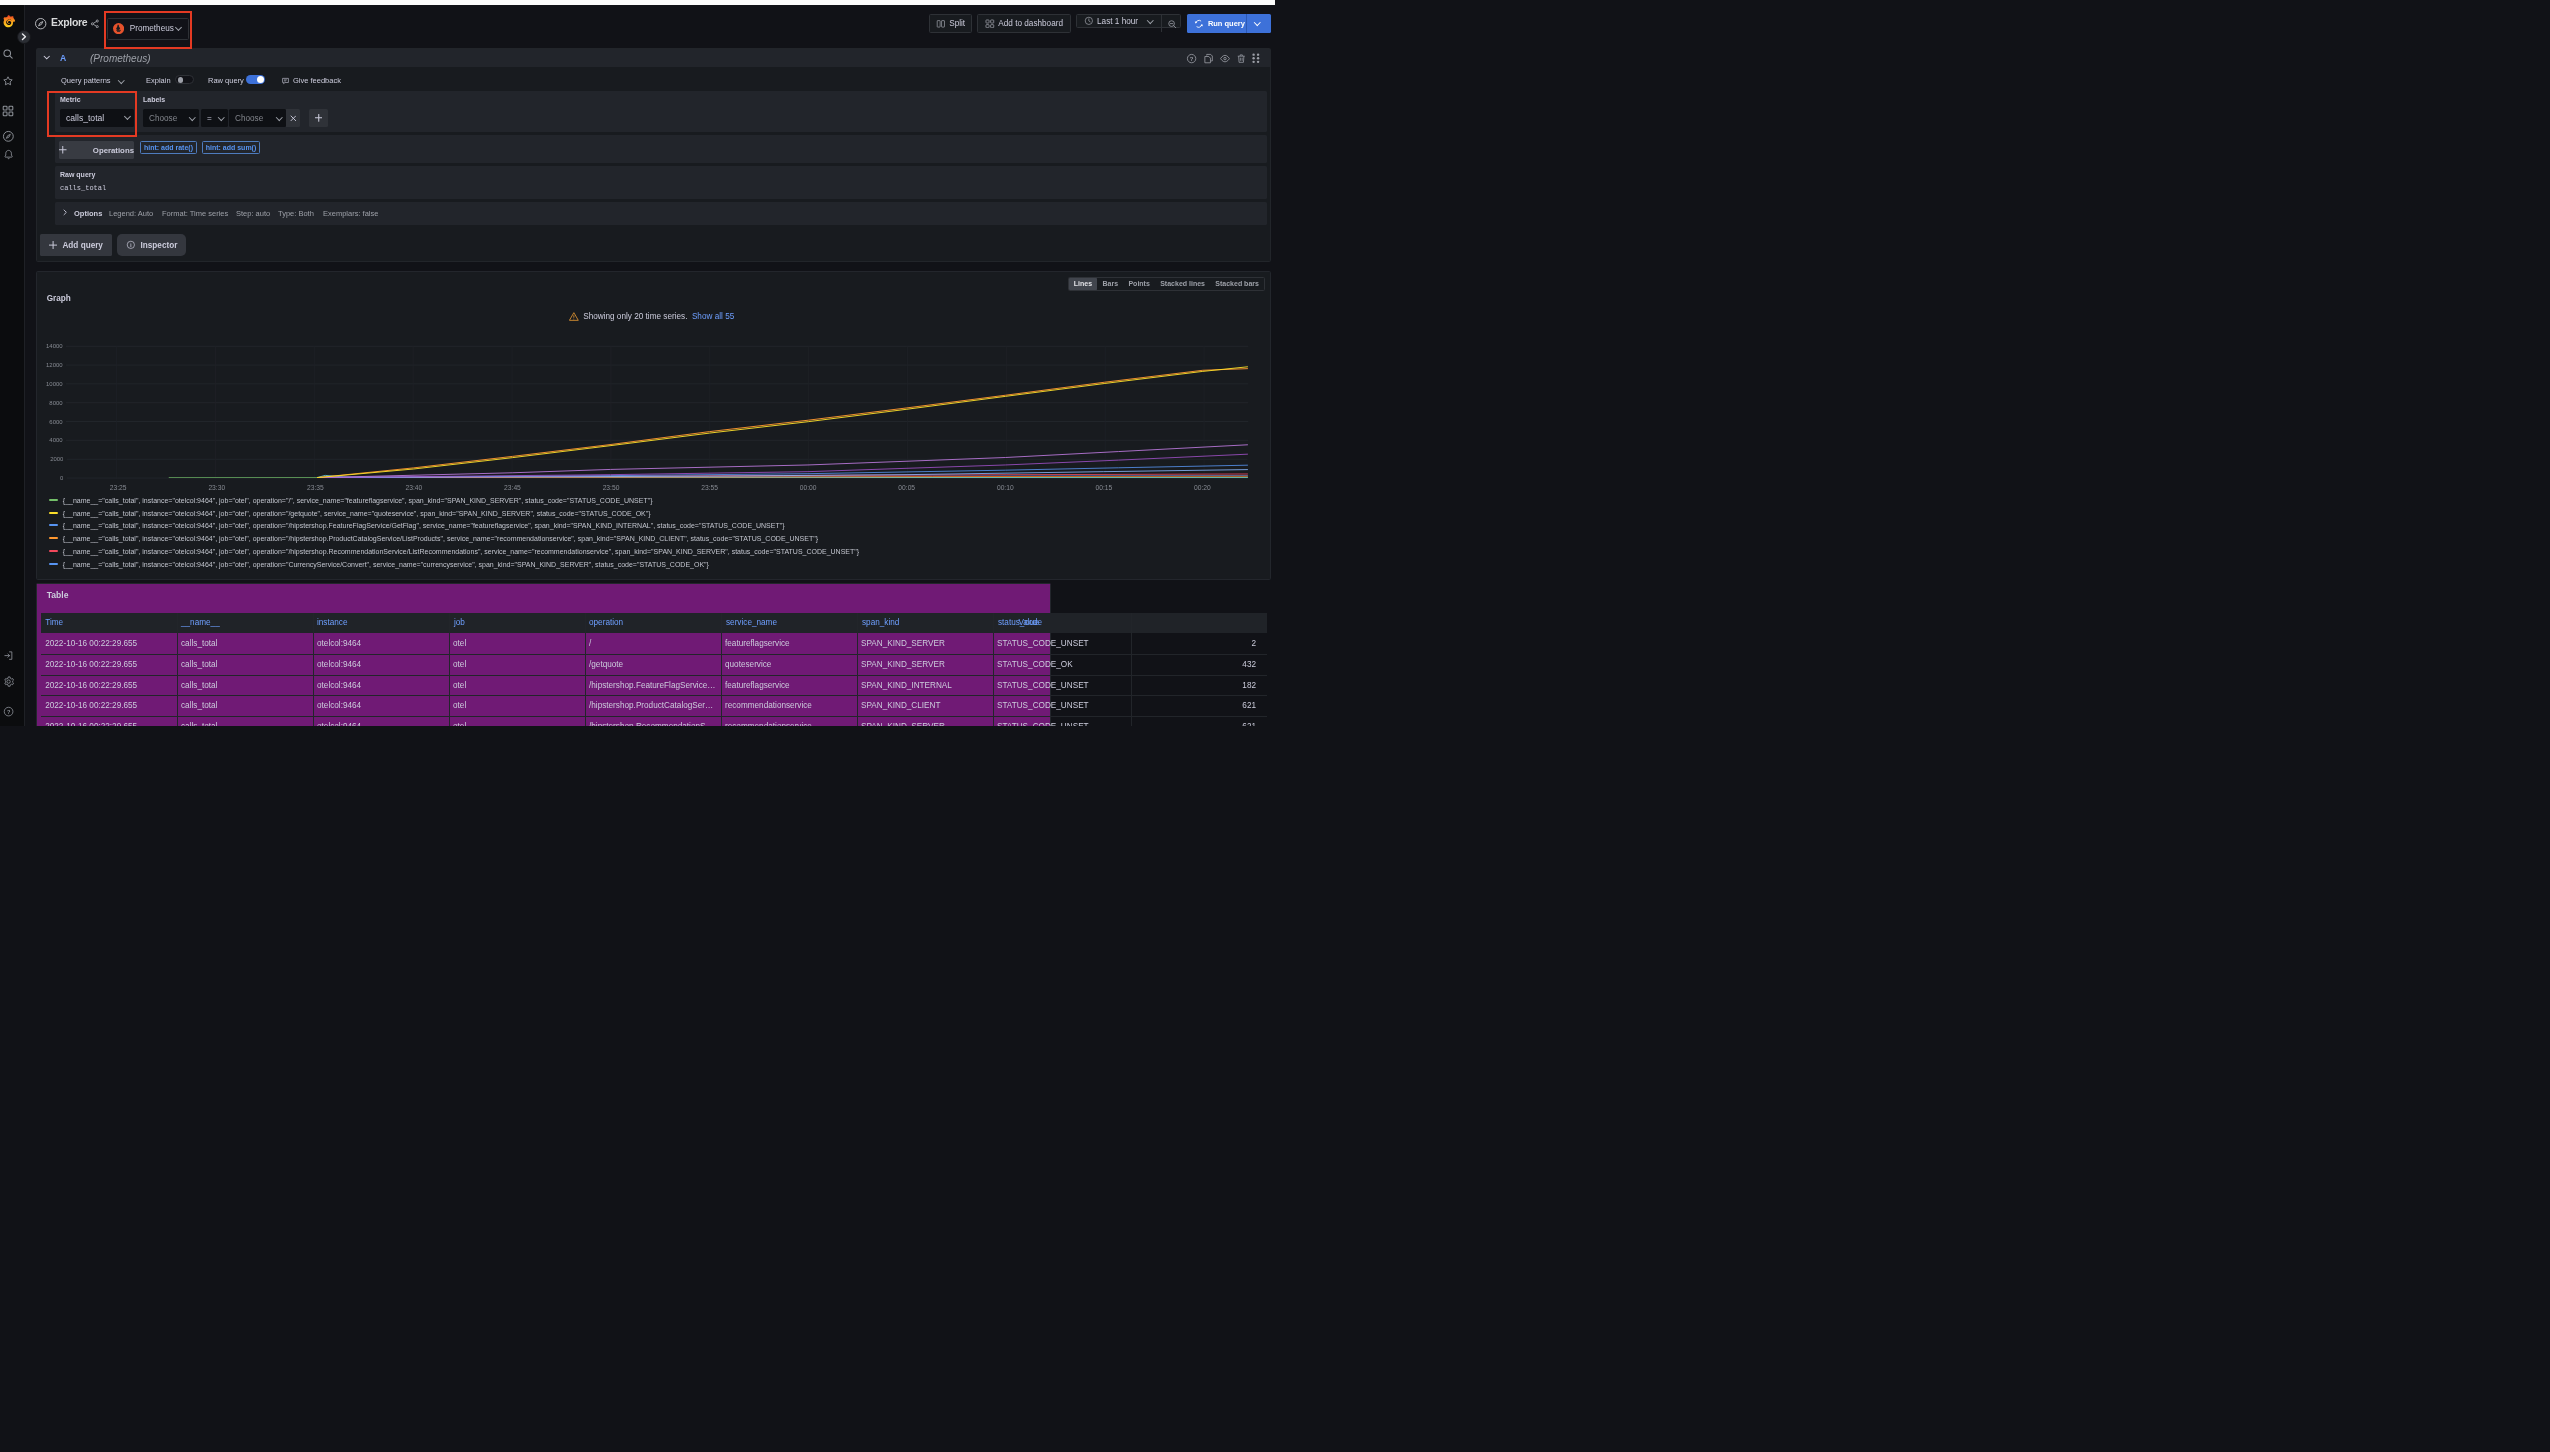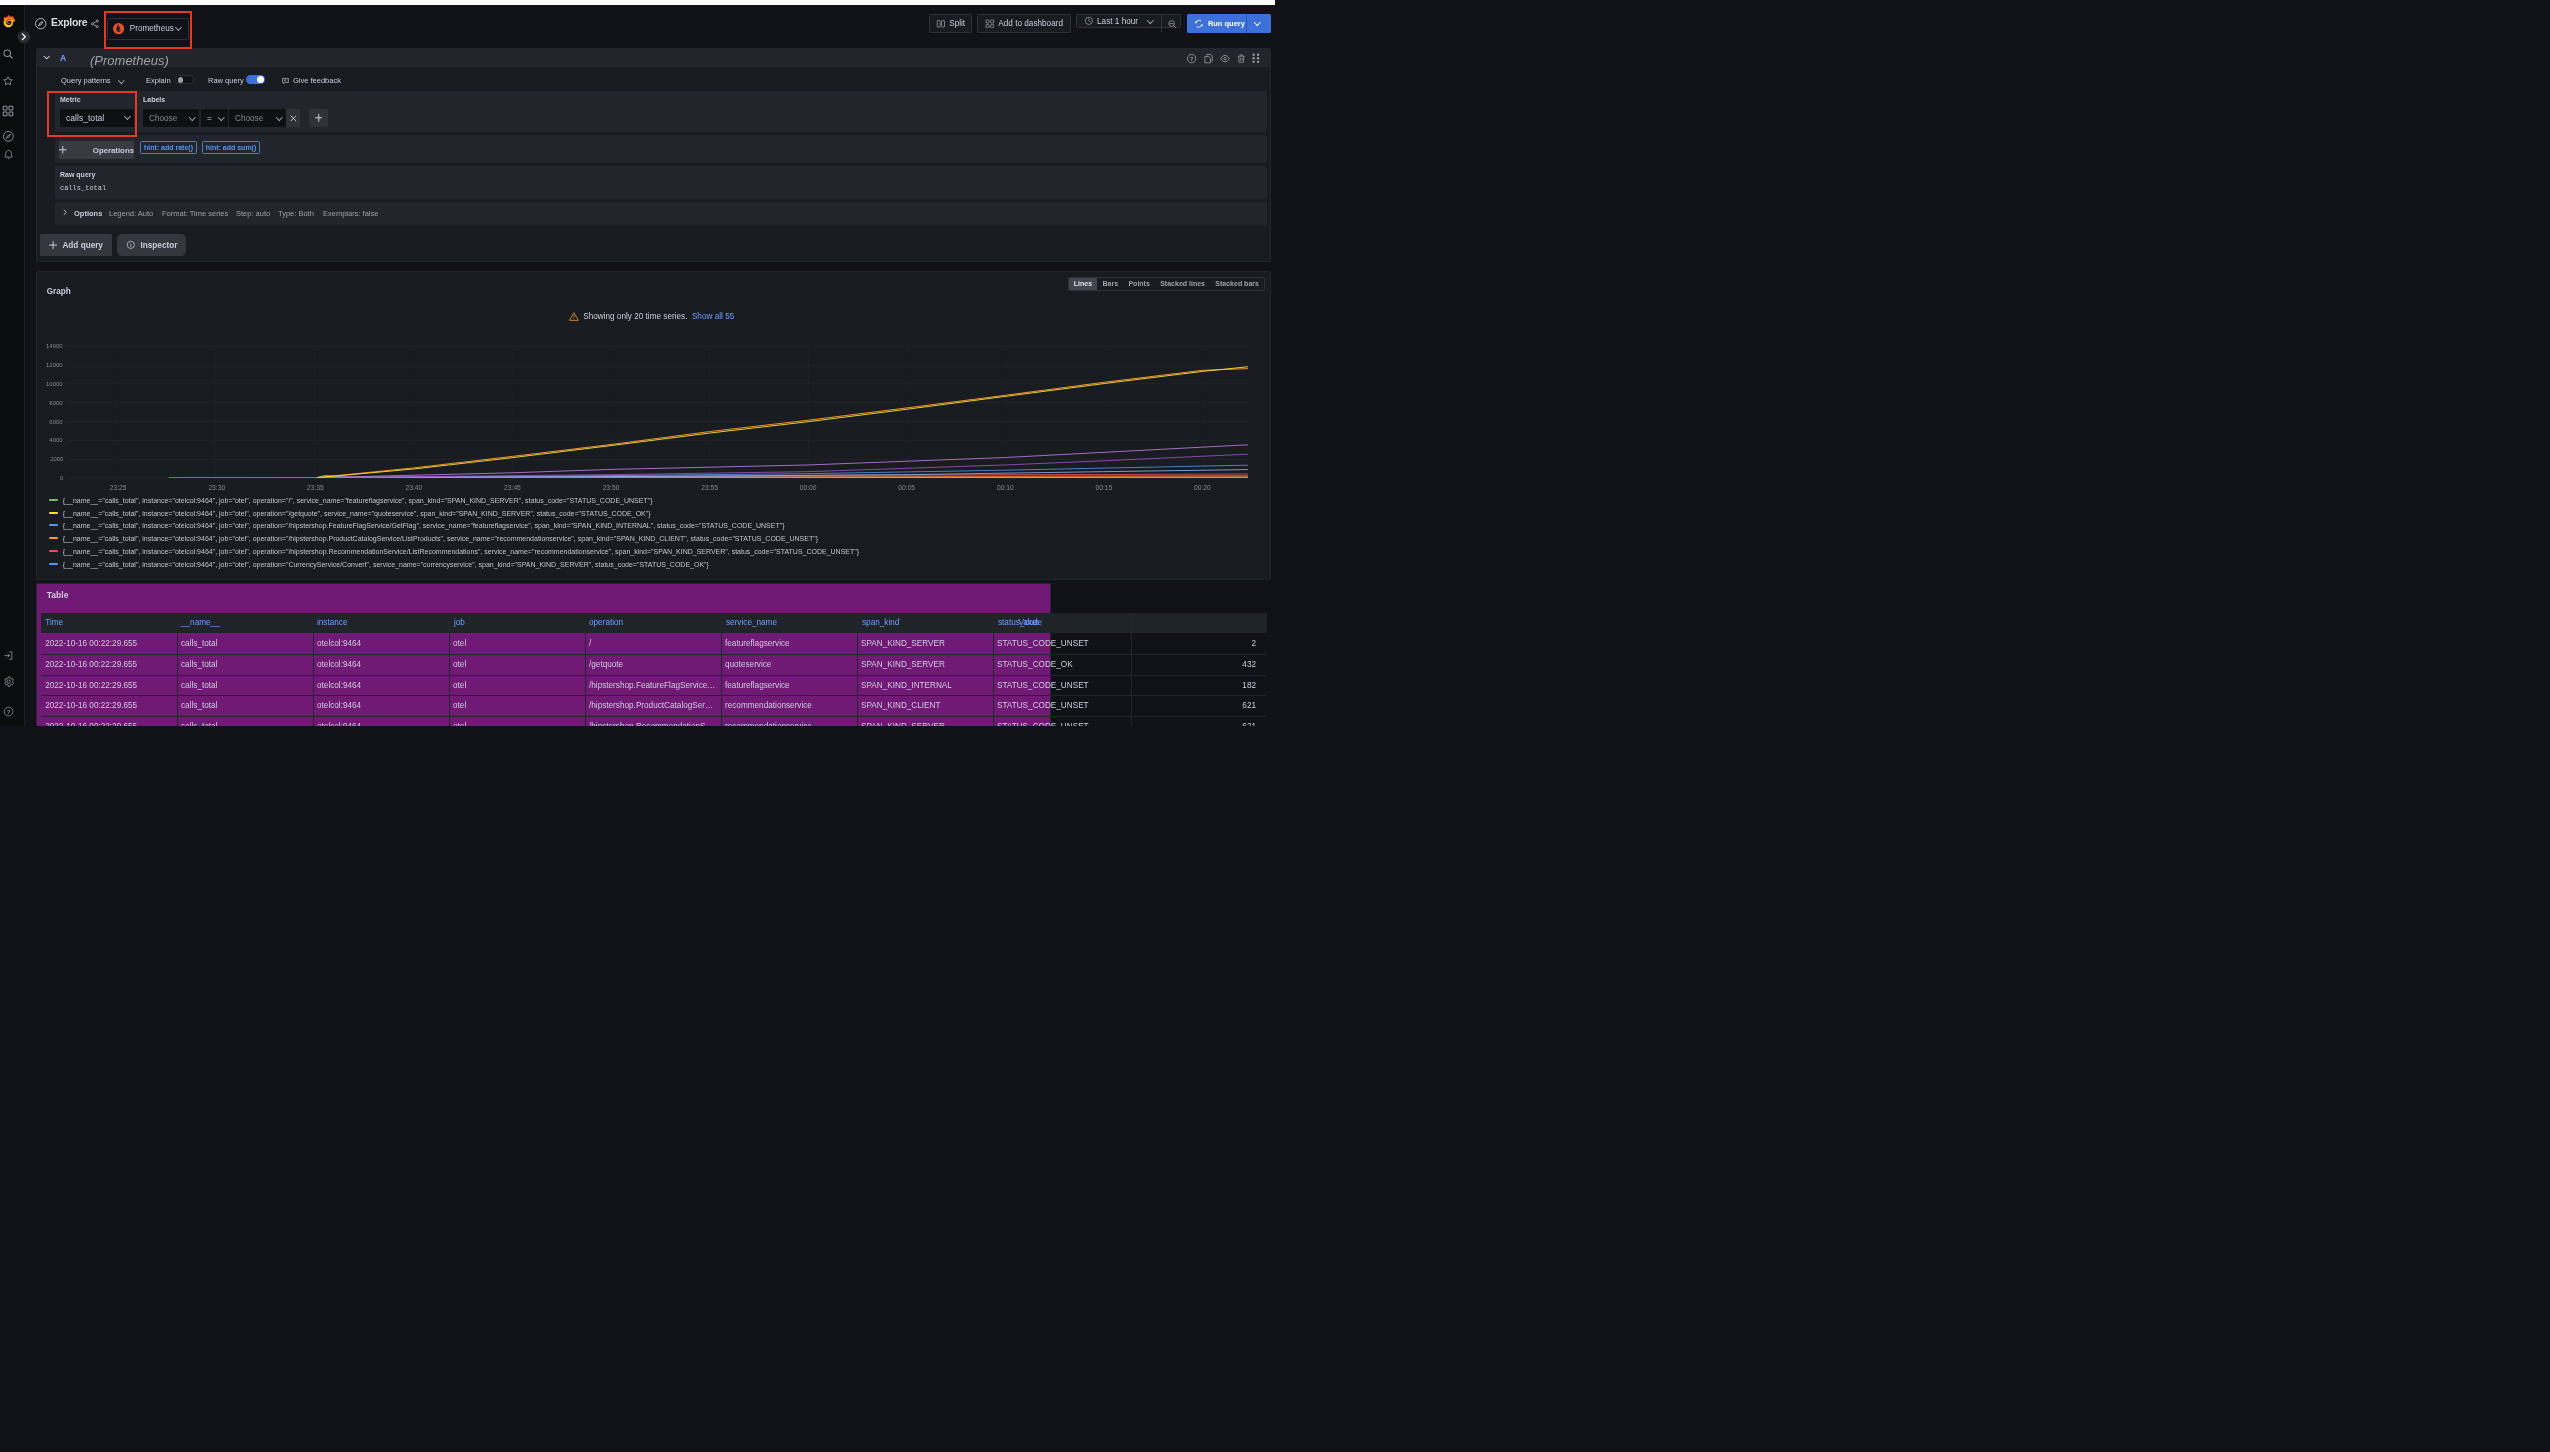--- a/index.html
+++ b/index.html
@@ -194,21 +194,21 @@
   <div class="abs" style="left:36px;top:48px;width:1235px;height:214px;background:#181b1f;border:0.7px solid #22252a;border-radius:1.5px"></div>
   <div id="querypanel">
 
     <div class="abs" style="left:37px;top:49px;width:1233px;height:18px;background:#22252b"></div>
     <div class="abs" style="left:43px;top:54px">
         <svg width="7.5" height="7.5" viewBox="0 0 10 10">
           <path d="M1.5 3 L5 6.5 L8.5 3" stroke="#ccccdc" stroke-width="1.4" fill="none" stroke-linecap="round"></path>
         </svg>
       </div>
     <div class="abs" style="left:60px;top:53px;font-size:8.6px;font-weight:bold;color:#6e9fff">A</div>
-    <div class="abs" style="left:90px;top:53px;font-size:13px;font-style:italic;color:#9da0a8">(Prometheus)</div>
+    <div class="abs" style="left:90px;top:53px;font-size:10px;font-style:italic;color:#9da0a8">(Prometheus)</div>
 
     <div class="abs" style="left:1186px;top:53px">
         <svg width="11.2" height="11.2" viewBox="0 0 24 24">
           <circle cx="12" cy="12" r="9" stroke="#9da0a8" stroke-width="1.7" fill="none"></circle>
           <text x="12" y="16.4" text-anchor="middle" font-size="12.5" font-family="Liberation Sans" fill="#9da0a8" font-weight="bold">?</text>
         </svg>
       </div>
     <div class="abs" style="left:1203px;top:53px">
         <svg width="11.2" height="11.2" viewBox="0 0 24 24">
           <g stroke="#9da0a8" stroke-width="1.7" fill="none" stroke-linejoin="round">
@@ -330,21 +330,21 @@
         <svg width="9.7" height="9.7" viewBox="0 0 24 24">
           <circle cx="12" cy="12" r="9" stroke="#ccccdc" stroke-width="1.7" fill="none"></circle>
           <path d="M12 11v5.5" stroke="#ccccdc" stroke-width="1.8" stroke-linecap="round"></path>
           <circle cx="12" cy="7.8" r="1.1" fill="#ccccdc"></circle>
         </svg>
         <span style="font-size:8.2px;font-weight:bold;color:#ccccdc">Inspector</span>
       </div>
   </div>
 
   <div class="abs" style="left:36px;top:271px;width:1235px;height:309px;background:#181b1f;border:0.7px solid #23262c;border-radius:1.5px;overflow:hidden">
-    <div class="abs" style="left:9.7px;top:15px;font-size:8.2px;font-weight:bold;color:#ccccdc">Graph</div>
+    <div class="abs" style="left:9.7px;top:22px;font-size:8.2px;font-weight:bold;color:#ccccdc">Graph</div>
 
     <div class="abs" style="right:4.9px;top:4.9px;height:14px;border:0.7px solid #2e3136;border-radius:1.5px;display:flex;align-items:center;font-size:7px;color:#9da0a8;white-space:nowrap">
       <span style="background:#41454d;color:#e3e4e8;height:12.7px;display:flex;align-items:center;padding:0 5.2px;border-radius:0.7px;font-weight:bold">Lines</span>
       <span style="padding:0 5.2px;font-weight:bold">Bars</span>
       <span style="padding:0 5.2px;font-weight:bold">Points</span>
       <span style="padding:0 5.2px;font-weight:bold">Stacked lines</span>
       <span style="padding:0 5.2px;font-weight:bold">Stacked bars</span>
     </div>
 
     <div class="abs" style="left:532px;top:40px;display:flex;align-items:center;gap:4.5px;font-size:8.2px">

